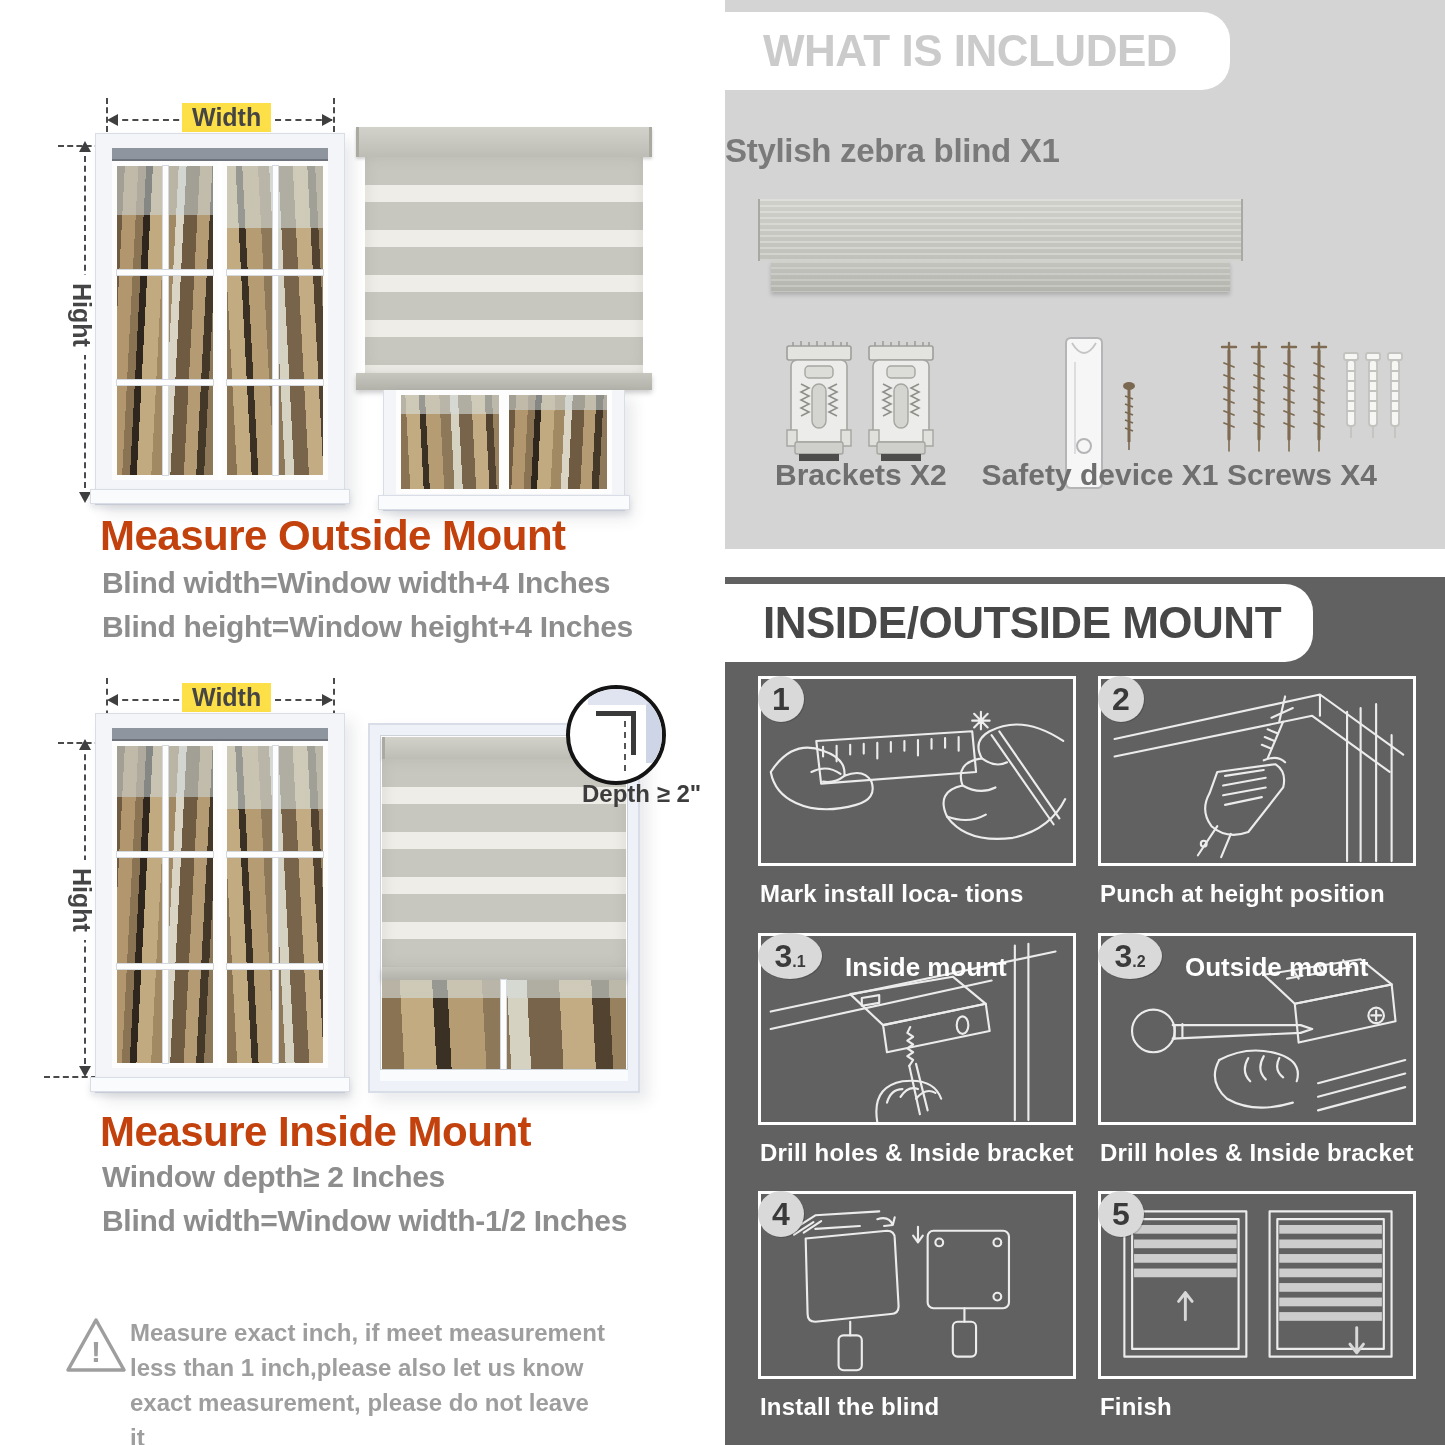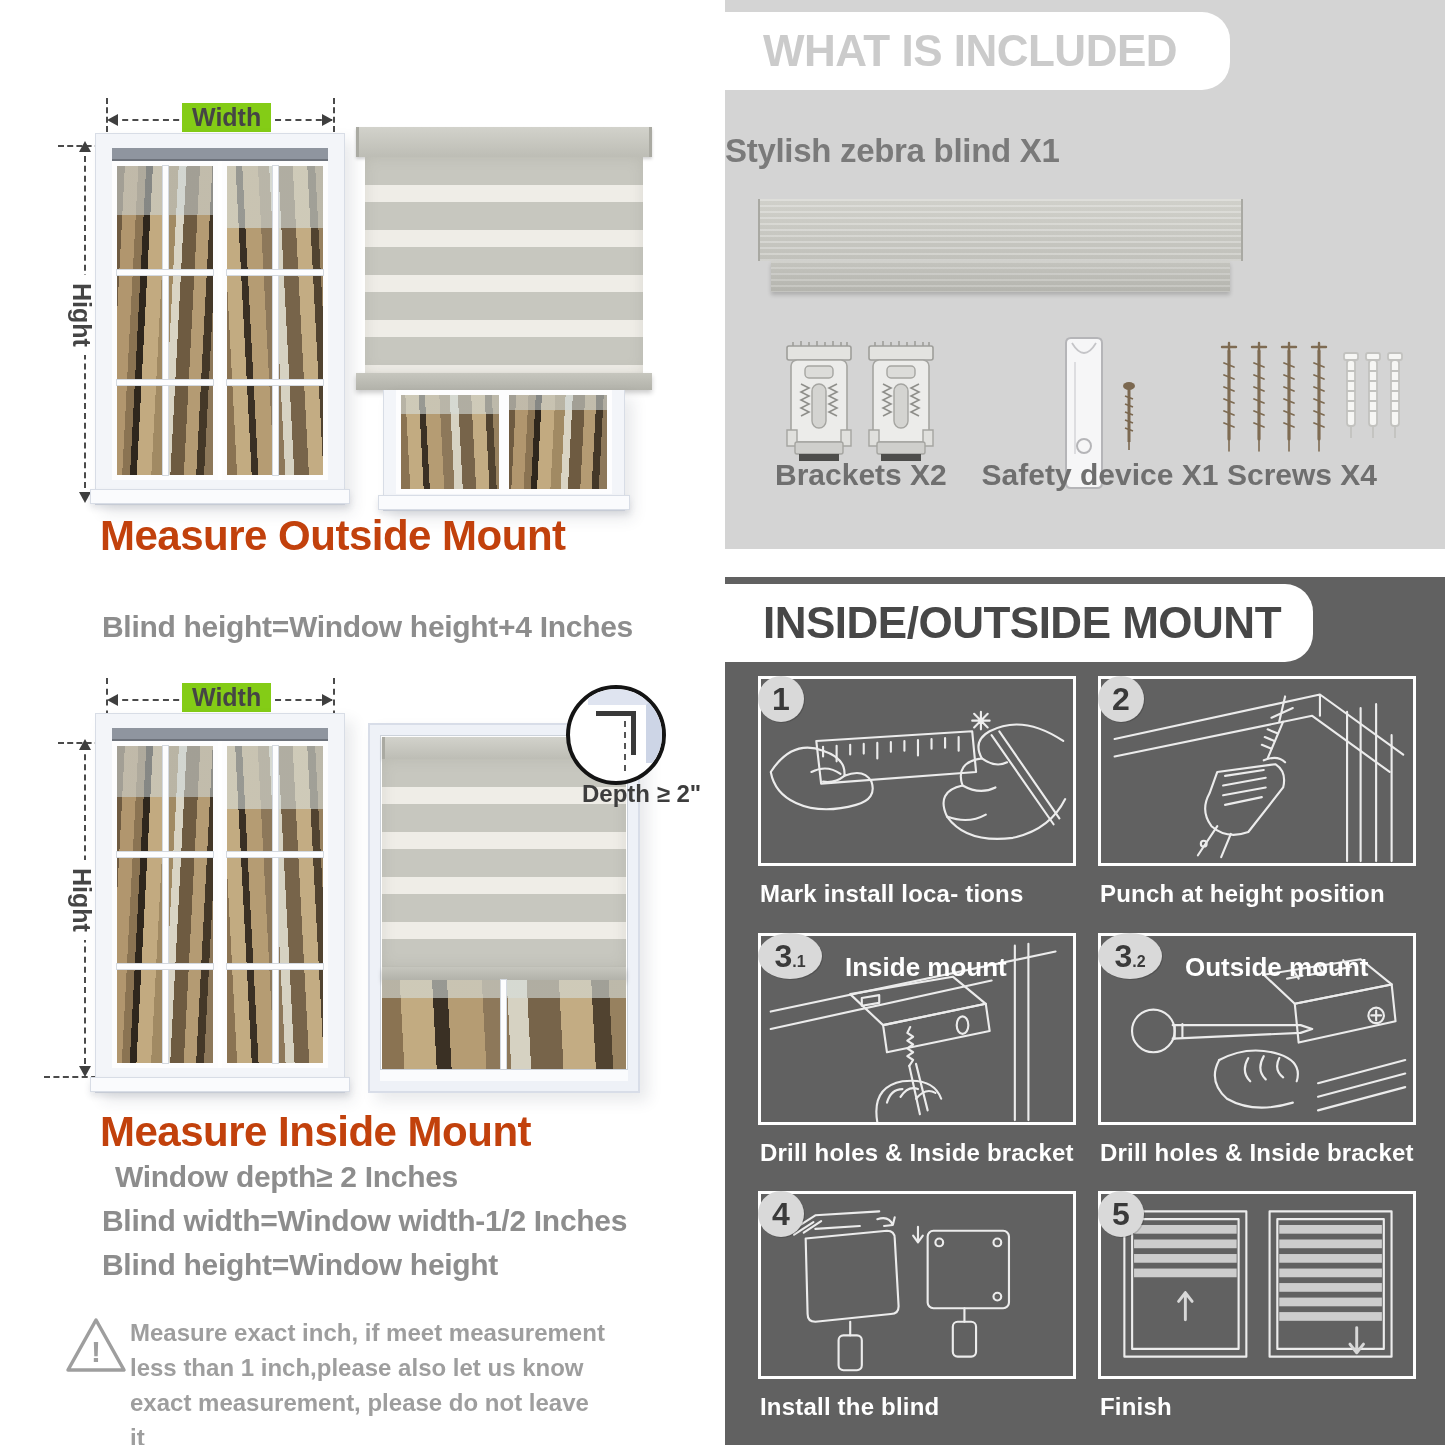--- a/index.html
+++ b/index.html
@@ -10,21 +10,21 @@
   .badge{height:78px;line-height:78px;font-weight:bold;font-size:44px;letter-spacing:-0.5px;
          border-radius:0 28px 28px 0;padding-left:38px;box-sizing:border-box;white-space:nowrap;}
   .badge-gray{background:#b9b9b9;color:#ffffff;}
   .badge-white{background:#ffffff;color:#cbcbcb;}
   .badge-dark-text{background:#ffffff;color:#474747;}
   h2.sec{margin:0;font-size:42px;font-weight:bold;color:#c2410c;letter-spacing:-0.5px;}
   .formula{font-size:30px;font-weight:bold;color:#8d8d8d;letter-spacing:-0.3px;white-space:nowrap;}
   
   .dash-h{border-top:2px dashed #4a4a4a;}
   .dash-v{border-left:2px dashed #4a4a4a;}
-  .dim-label{background:#84cc16;color:#454545;font-weight:bold;font-size:25px;padding:0 10px;}
+  .dim-label{background:#fde047;color:#454545;font-weight:bold;font-size:25px;padding:0 10px;}
   .vlab{writing-mode:vertical-rl;background:#ffffff;color:#454545;font-weight:bold;font-size:25px;padding:8px 0;}
   .ah{width:0;height:0;position:absolute;}
   .ah.r{border-top:6px solid transparent;border-bottom:6px solid transparent;border-left:11px solid #3f3f3f;}
   .ah.l{border-top:6px solid transparent;border-bottom:6px solid transparent;border-right:11px solid #3f3f3f;}
   .ah.u{border-left:6px solid transparent;border-right:6px solid transparent;border-bottom:11px solid #3f3f3f;}
   .ah.d{border-left:6px solid transparent;border-right:6px solid transparent;border-top:11px solid #3f3f3f;}
   
   .window{background:#f3f5f9;border:1px solid #d8dde6;box-shadow:8px 8px 14px rgba(40,50,70,.10);box-sizing:border-box;}
   .opening{position:absolute;left:16px;right:16px;top:14px;bottom:24px;background:#ffffff;}
   .open-top{position:absolute;left:0;right:0;top:0;height:11px;background:#8f959f;border-bottom:2px solid #6d727b;}
@@ -121,20 +121,21 @@
         </div>
         <div class="sash" style="right:0;width:108px;top:0;">
           <div class="photo"></div>
         </div>
       </div>
       <div class="sill"></div>
     </div>
   </div>
 
   <h2 class="ab sec" style="left:100px;top:512px;">Measure Outside Mount</h2>
+  <div class="ab formula" style="left:102px;top:566px;">Blind width=Window width+4 Inches</div>
   <div class="ab formula" style="left:102px;top:610px;">Blind height=Window height+4 Inches</div>
 
   <div class="ab dash-v" style="left:106px;top:678px;height:60px;"></div>
   <div class="ab dash-v" style="left:333px;top:678px;height:60px;"></div>
   <div class="ab dash-h" style="left:112px;top:699px;width:220px;"></div>
   <i class="ah l ab" style="left:107px;top:694px;"></i>
   <i class="ah r ab" style="left:322px;top:694px;"></i>
   <span class="ab dim-label" style="left:182px;top:683px;">Width</span>
 
   <div class="ab dash-h" style="left:58px;top:742px;width:52px;"></div>
@@ -177,23 +178,22 @@
   </div>
 
   <div class="ab mag" style="left:566px;top:685px;">
     <div class="ab" style="left:18px;top:0;width:74px;height:74px;border-top:16px solid #dfe4f0;border-right:16px solid #cdd5e6;box-sizing:border-box;"></div>
     <div class="ab" style="left:26px;top:22px;width:40px;height:44px;border-top:5px solid #3a3a3a;border-right:5px solid #3a3a3a;box-sizing:border-box;"></div>
     <div class="ab" style="left:54px;top:32px;height:50px;border-left:2px dashed #555;"></div>
   </div>
   <div class="ab depth-label" style="left:582px;top:780px;">Depth ≥ 2"</div>
 
   <h2 class="ab sec" style="left:100px;top:1108px;">Measure Inside Mount</h2>
-  <div class="ab formula" style="left:115px;top:1160px;">Window depth≥ 2 Inches</div>
+  <div class="ab formula" style="left:102px;top:1160px;">Window depth≥ 2 Inches</div>
   <div class="ab formula" style="left:102px;top:1204px;">Blind width=Window width-1/2 Inches</div>
-  <div class="ab formula" style="left:102px;top:1248px;">Blind height=Window height</div>
 
   <svg class="ab" style="left:64px;top:1314px;" width="64" height="62" viewBox="0 0 64 62">
     <path d="M32 6 L60 56 L4 56 Z" fill="none" stroke="#9e9e9e" stroke-width="3.5" stroke-linejoin="round"></path>
     <text x="32" y="48" text-anchor="middle" font-size="30" font-weight="bold" fill="#9e9e9e" font-family="Liberation Sans, sans-serif">!</text>
   </svg>
   <div class="ab warn-text" style="left:130px;top:1315px;width:478px;">Measure exact inch, if meet measurement less than 1 inch,please also let us know exact measurement, please do not leave it</div>
 </section>
 
 <section class="ab included-bg" style="left:725px;top:0;width:720px;height:549px;">
 

